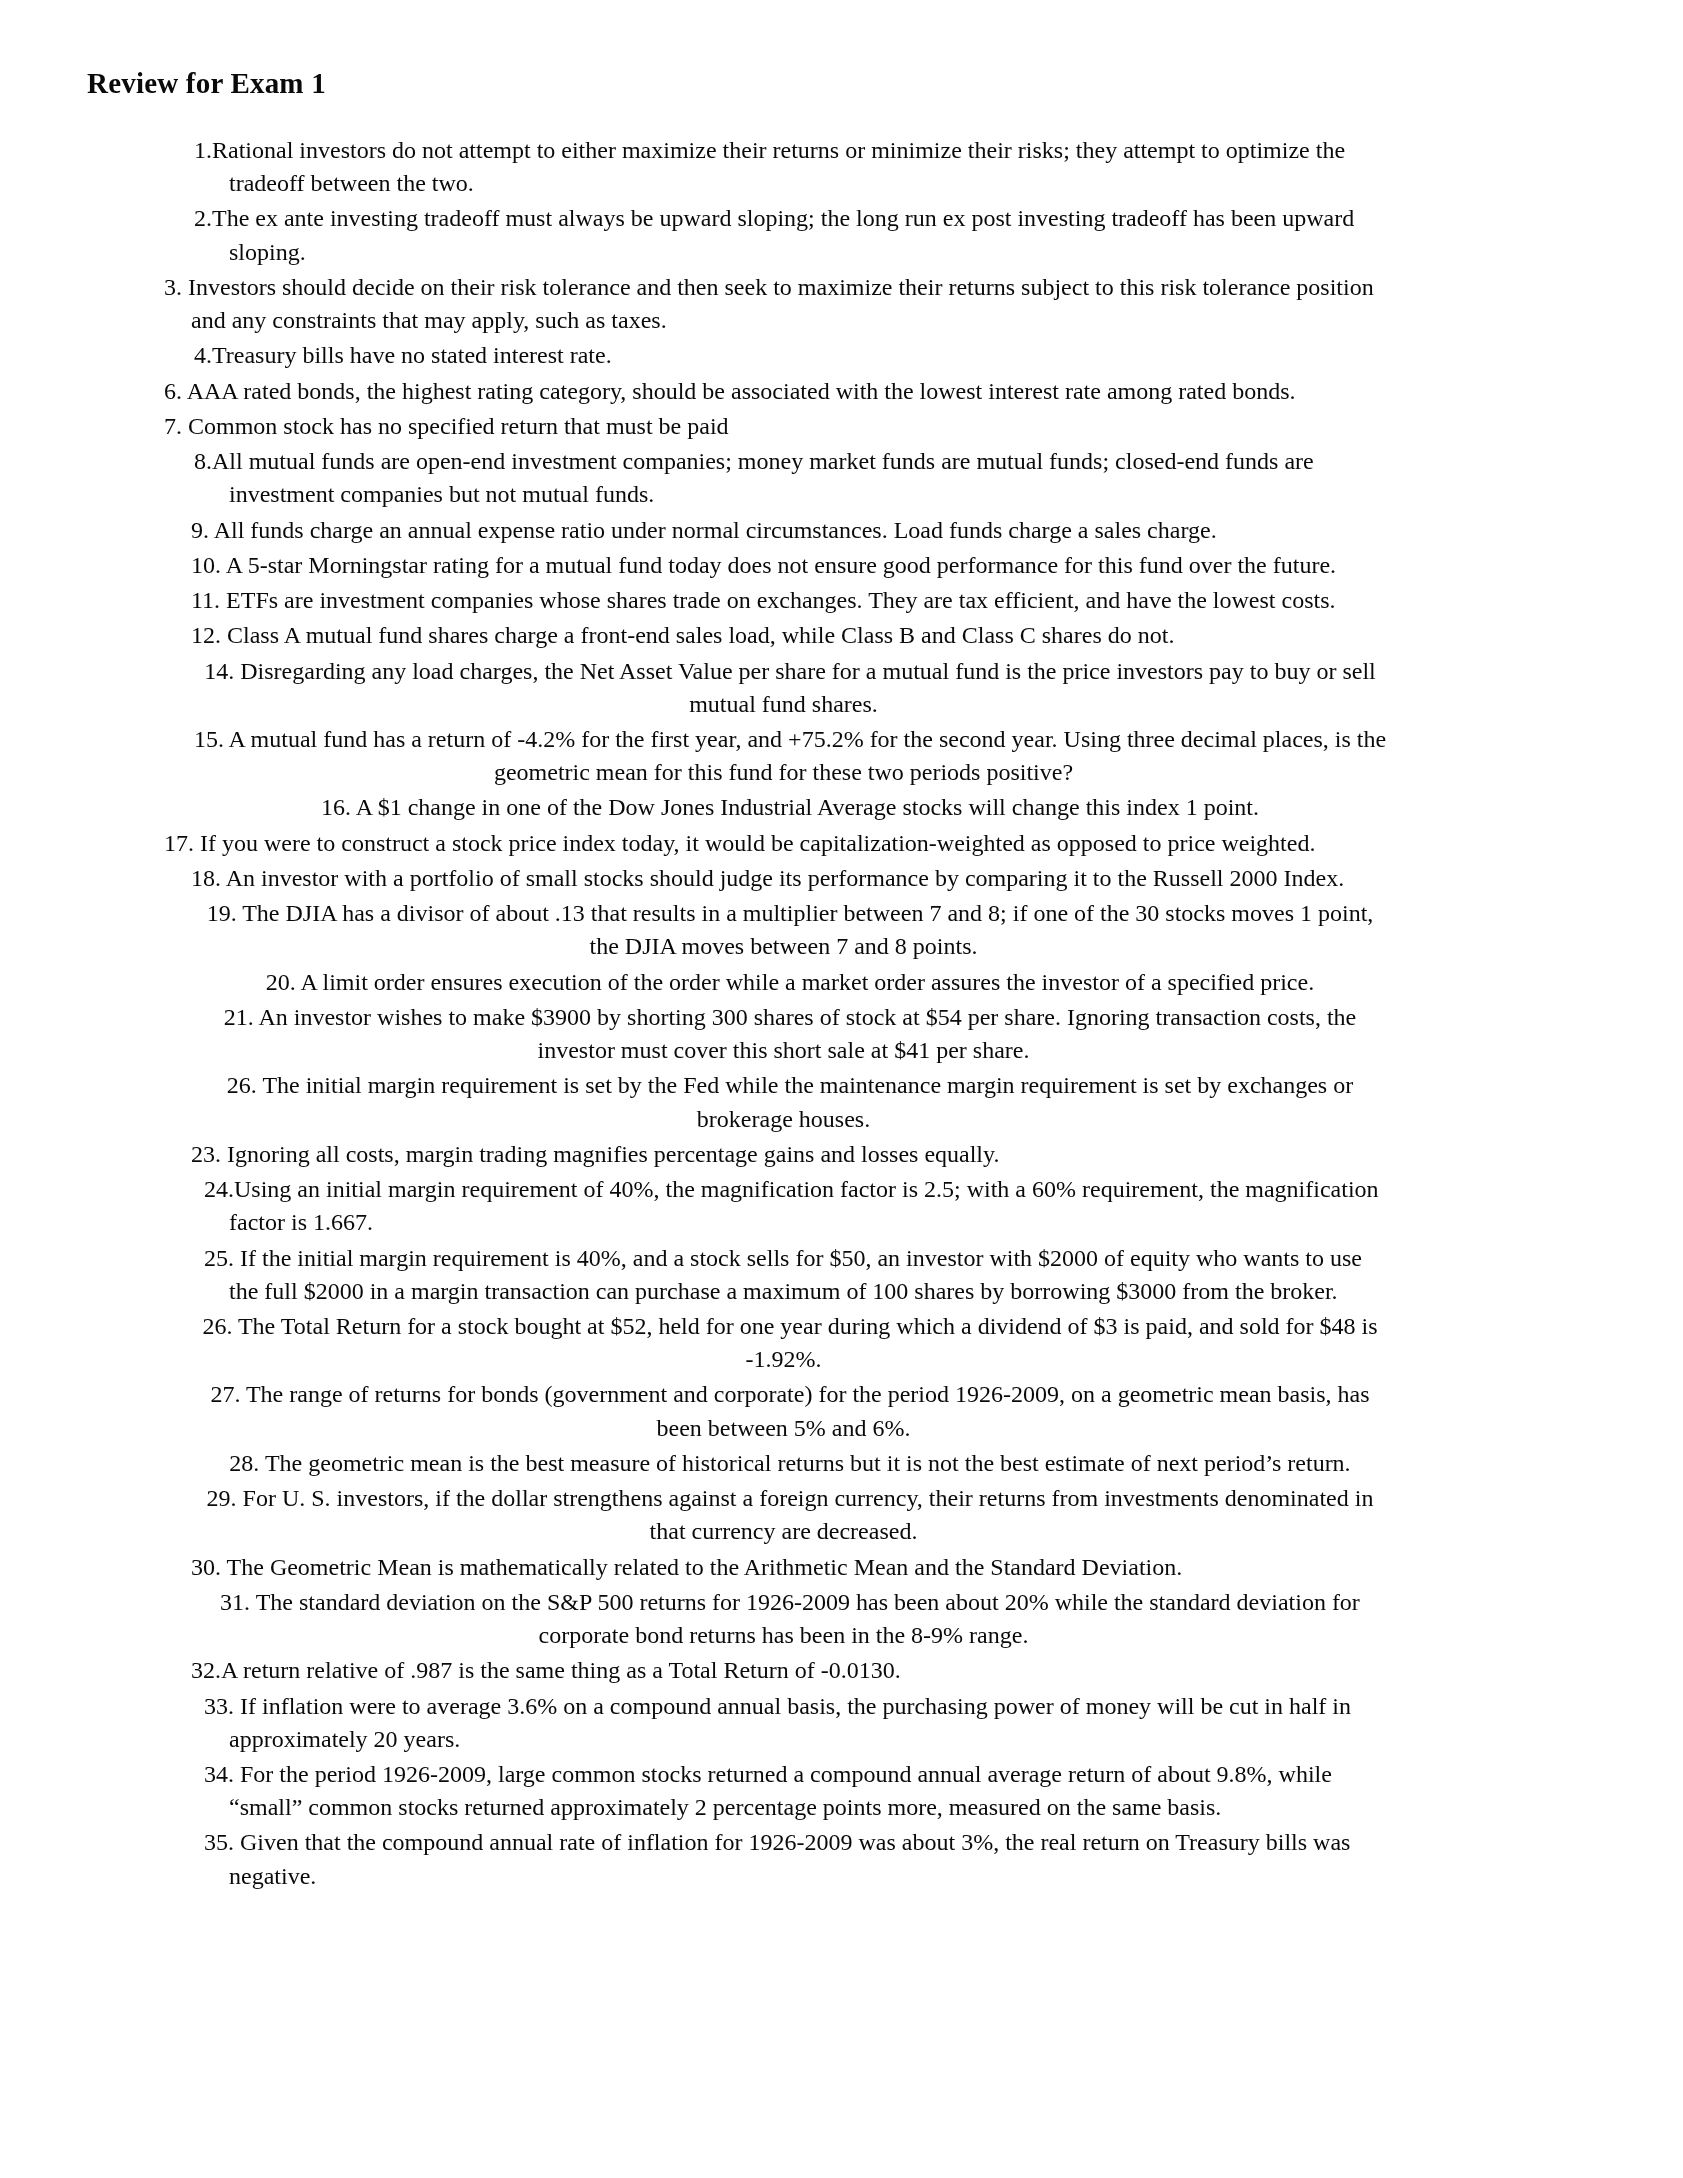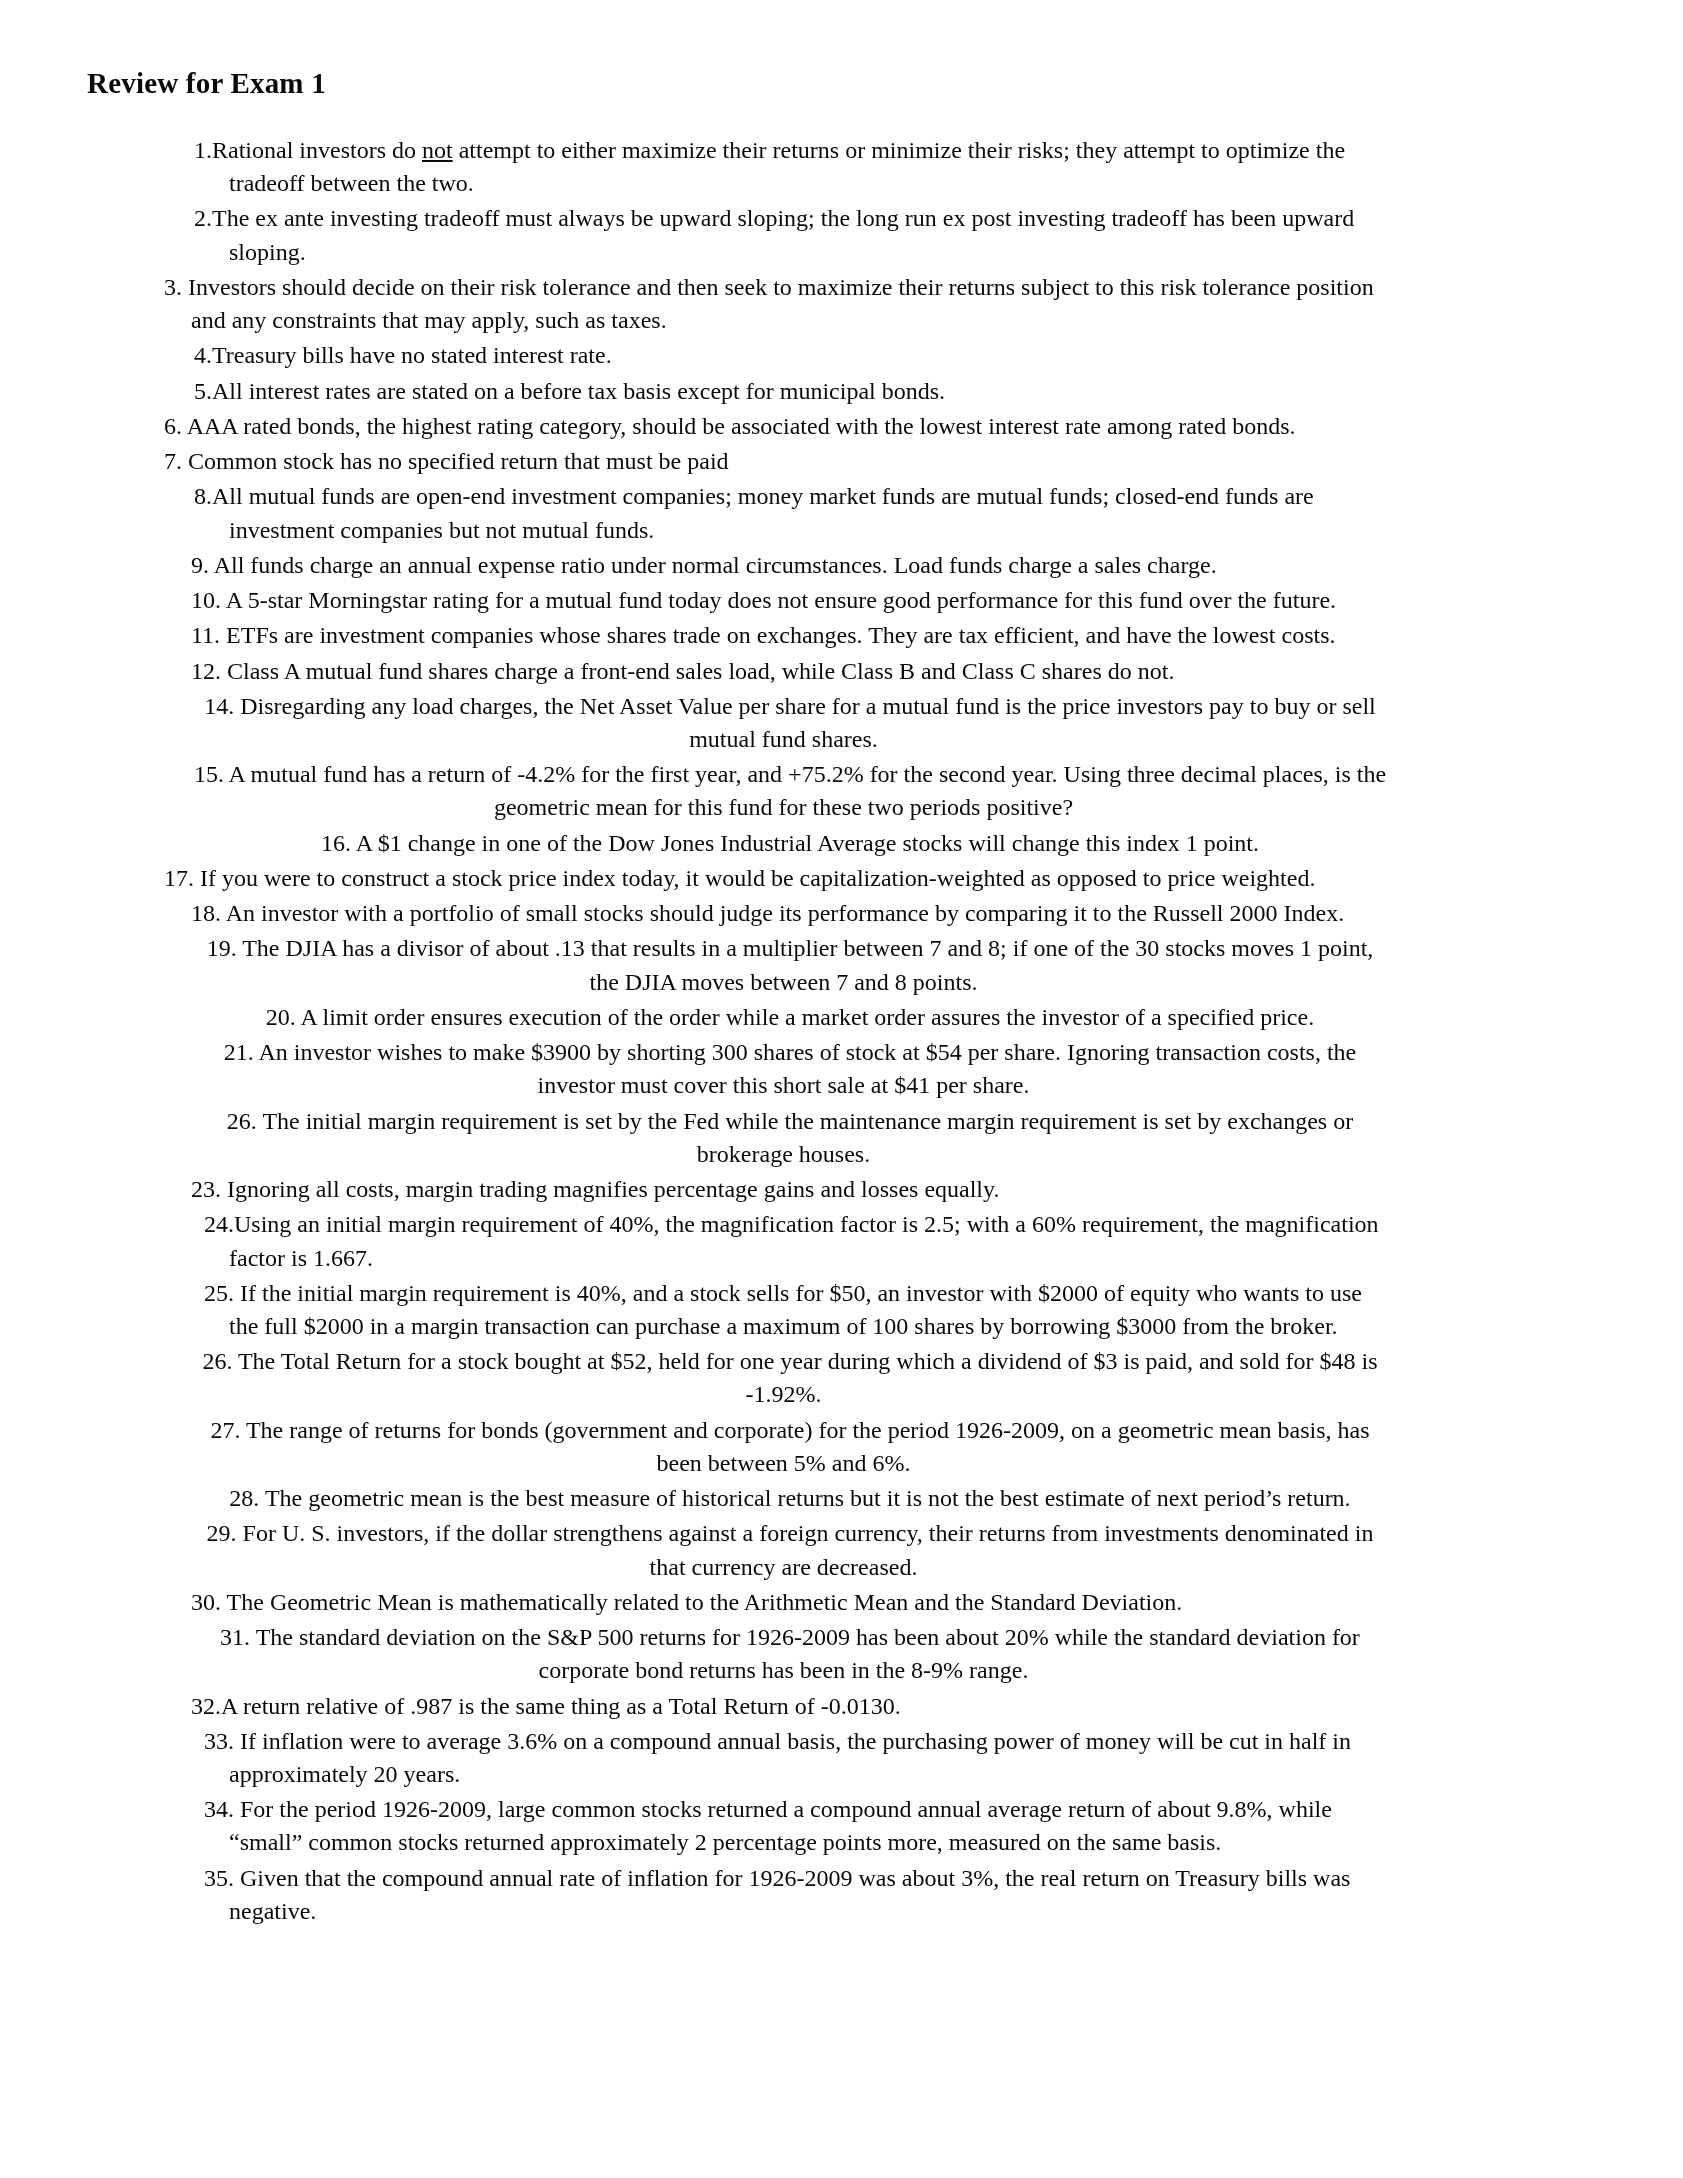--- a/index.html
+++ b/index.html
@@ -61,34 +61,33 @@
     text-align: center;
   }
   
   .sty-e {
     padding-left: 142px;
     text-indent: -25px;
   }
   .num {
     white-space: pre;
   }
-  .u { text-decoration: underline; }
+  .u { }
   .txt { }
 </style>
 </head>
 <body>
 
 <div class="page">
   <h1 class="doc-title">Review for Exam 1</h1>
   <div class="item-list" id="item-list">
       <div class="item sty-a"><span class="num">1.</span><span class="txt">Rational investors do </span><span class="txt u">not</span><span class="txt"> attempt to either maximize their returns or minimize their risks; they attempt to optimize the tradeoff between the two.</span></div>
       <div class="item sty-a"><span class="num">2.</span><span class="txt">The ex ante investing tradeoff must always be upward sloping; the long run ex post investing tradeoff has been upward sloping.</span></div>
       <div class="item sty-b"><span class="num">3.</span><span class="txt">   Investors should decide on their risk tolerance and then seek to maximize their returns subject to this risk tolerance position and any constraints that may apply, such as taxes.</span></div>
       <div class="item sty-a"><span class="num">4.</span><span class="txt">Treasury bills have no stated interest rate.</span></div>
-      <div class="item sty-a"><span class="num">5.</span><span class="txt">All interest rates are stated on a before tax basis except for municipal bonds.</span></div>
       <div class="item sty-b"><span class="num">6.</span><span class="txt">   AAA rated bonds, the highest rating category, should be associated with the lowest interest rate among rated bonds.</span></div>
       <div class="item sty-b"><span class="num">7.</span><span class="txt">   Common stock has no specified return that must be paid</span></div>
       <div class="item sty-a"><span class="num">8.</span><span class="txt">All mutual funds are open-end investment companies; money market funds are mutual funds; closed-end funds are investment companies but not mutual funds.</span></div>
       <div class="item sty-c"><span class="num">9.</span><span class="txt">  All funds charge an annual expense ratio under normal circumstances.   Load funds charge a sales charge.</span></div>
       <div class="item sty-c"><span class="num">10.</span><span class="txt">  A 5-star Morningstar rating for a mutual fund today does not ensure good performance for this fund over the future.</span></div>
       <div class="item sty-c"><span class="num">11.</span><span class="txt"> ETFs are investment companies whose shares trade on exchanges.  They are tax efficient, and have the lowest costs.</span></div>
       <div class="item sty-c"><span class="num">12.</span><span class="txt">  Class A mutual fund shares charge a front-end sales load, while Class B and Class C shares do not.</span></div>
       <div class="item sty-d"><span class="num">14.</span><span class="txt">  Disregarding any load charges, the Net Asset Value per share for a mutual fund is the price investors pay to buy or sell mutual fund shares.</span></div>
       <div class="item sty-d"><span class="num">15.</span><span class="txt"> A mutual fund has a return of -4.2% for the first year, and +75.2% for the second year.  Using three decimal places, is the geometric mean for this fund for these two periods positive?</span></div>
       <div class="item sty-d"><span class="num">16.</span><span class="txt">  A $1 change in one of the Dow Jones Industrial Average stocks will change this index 1 point.</span></div>

